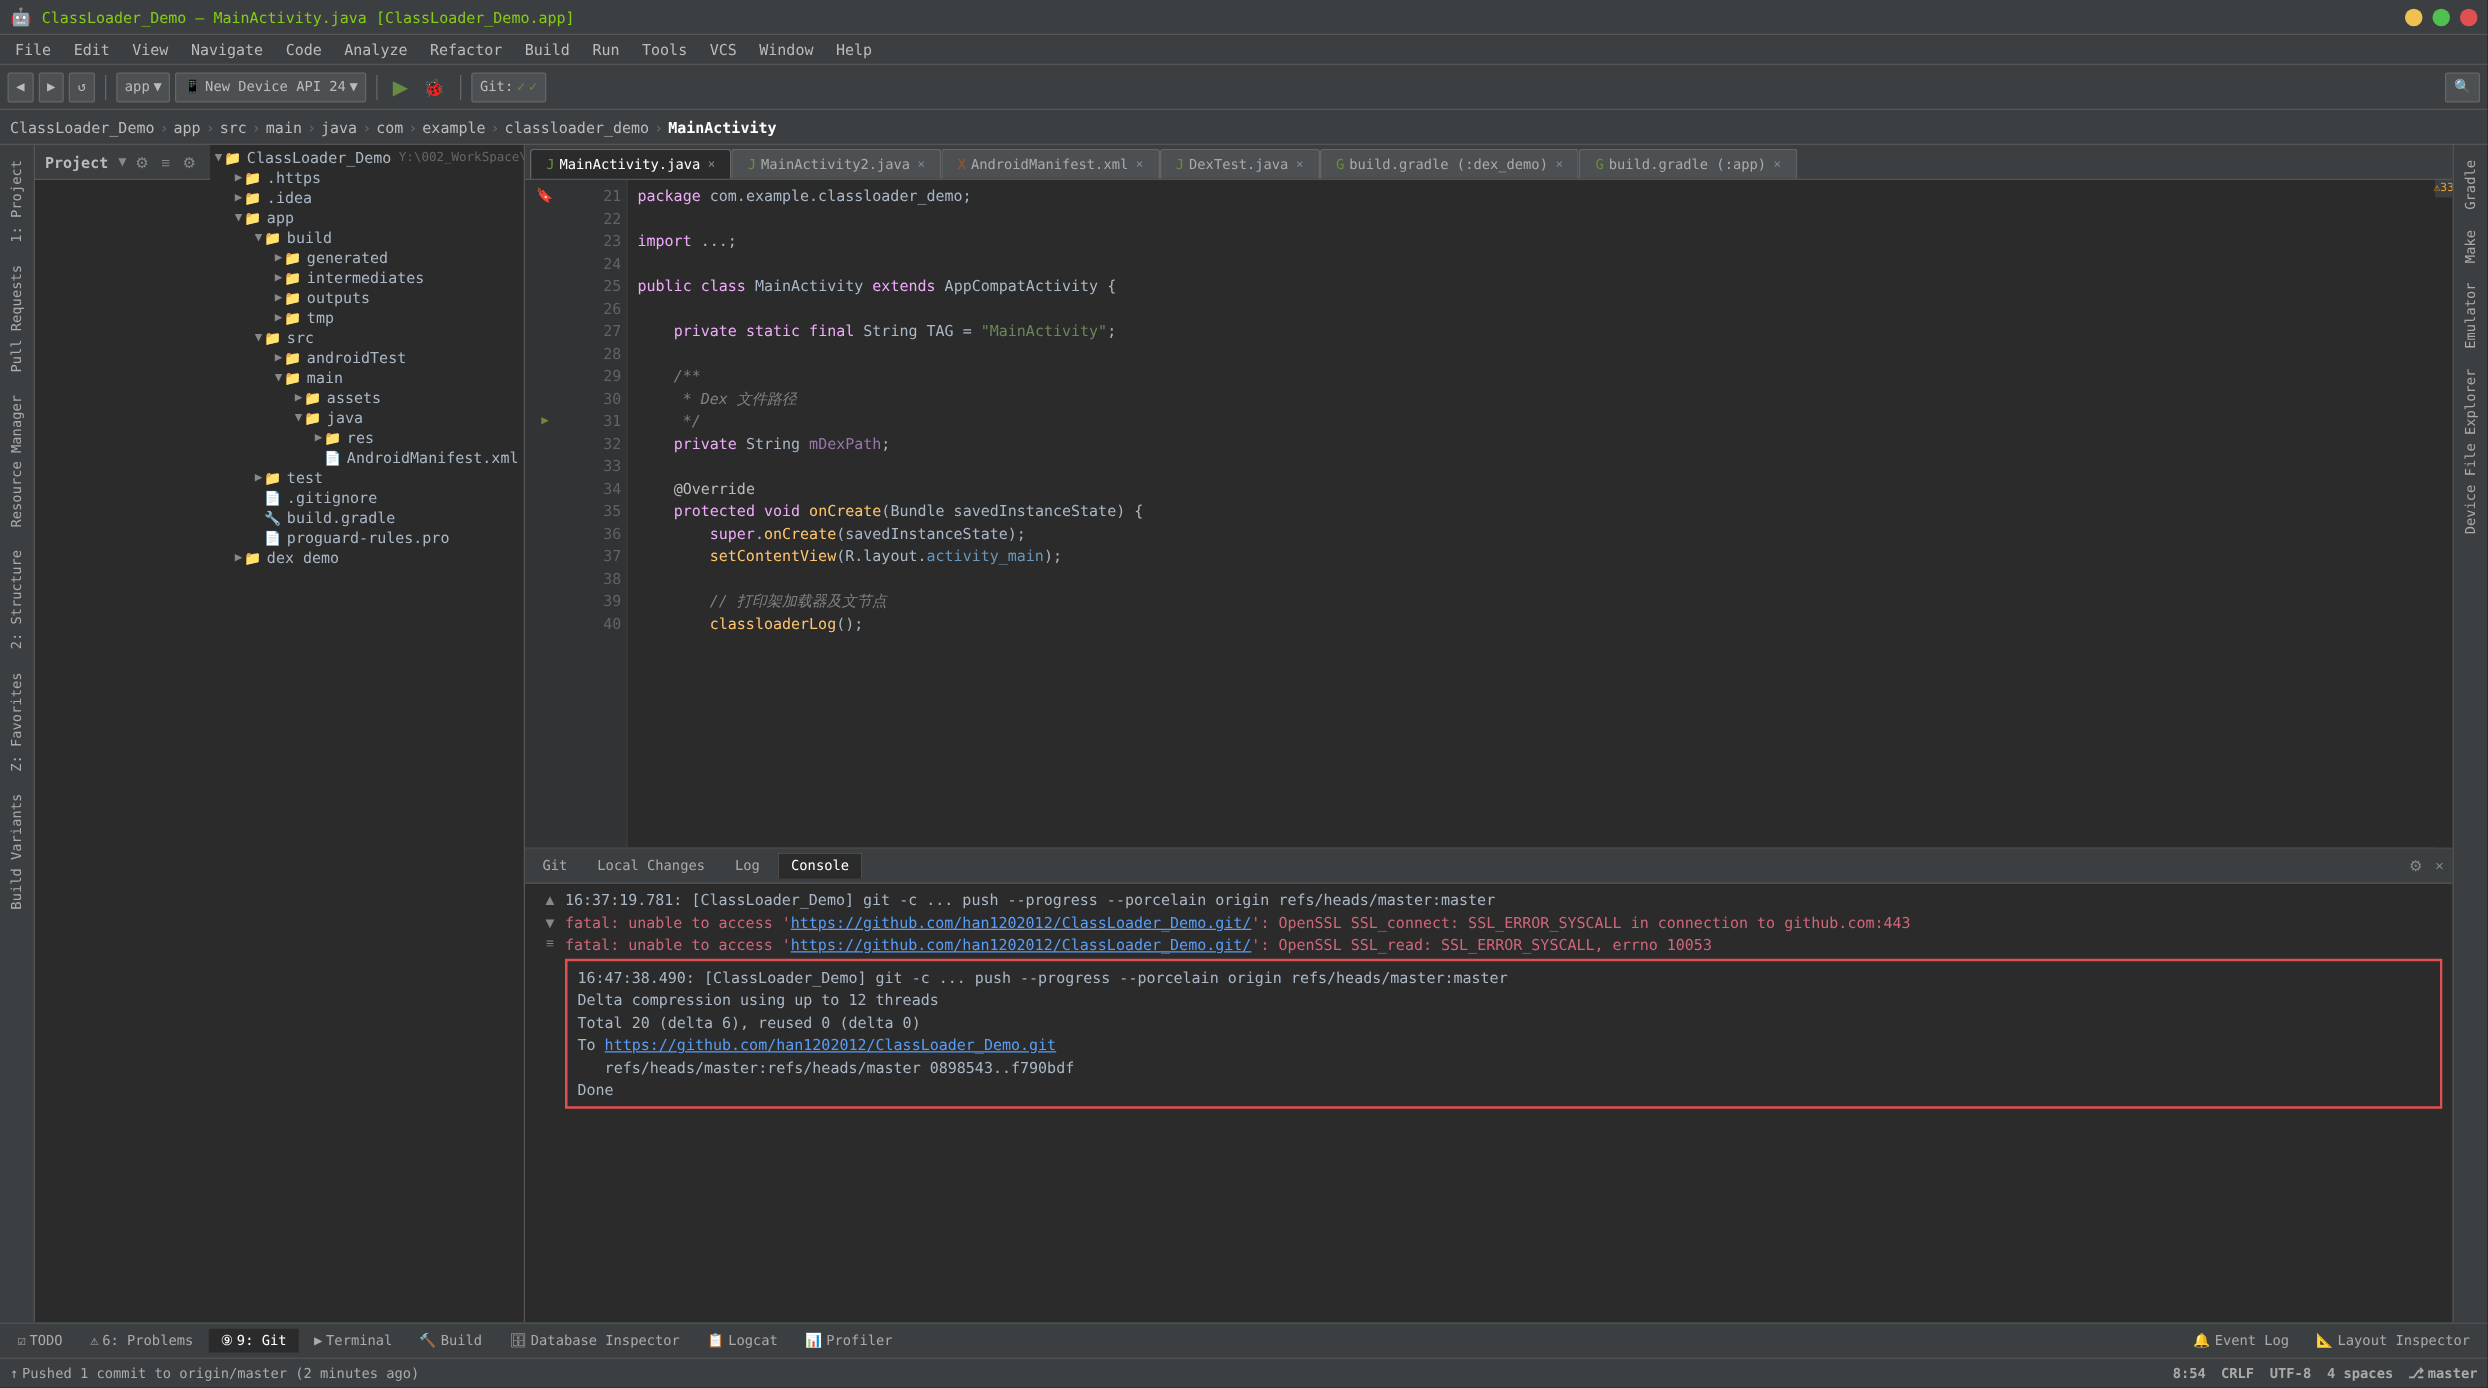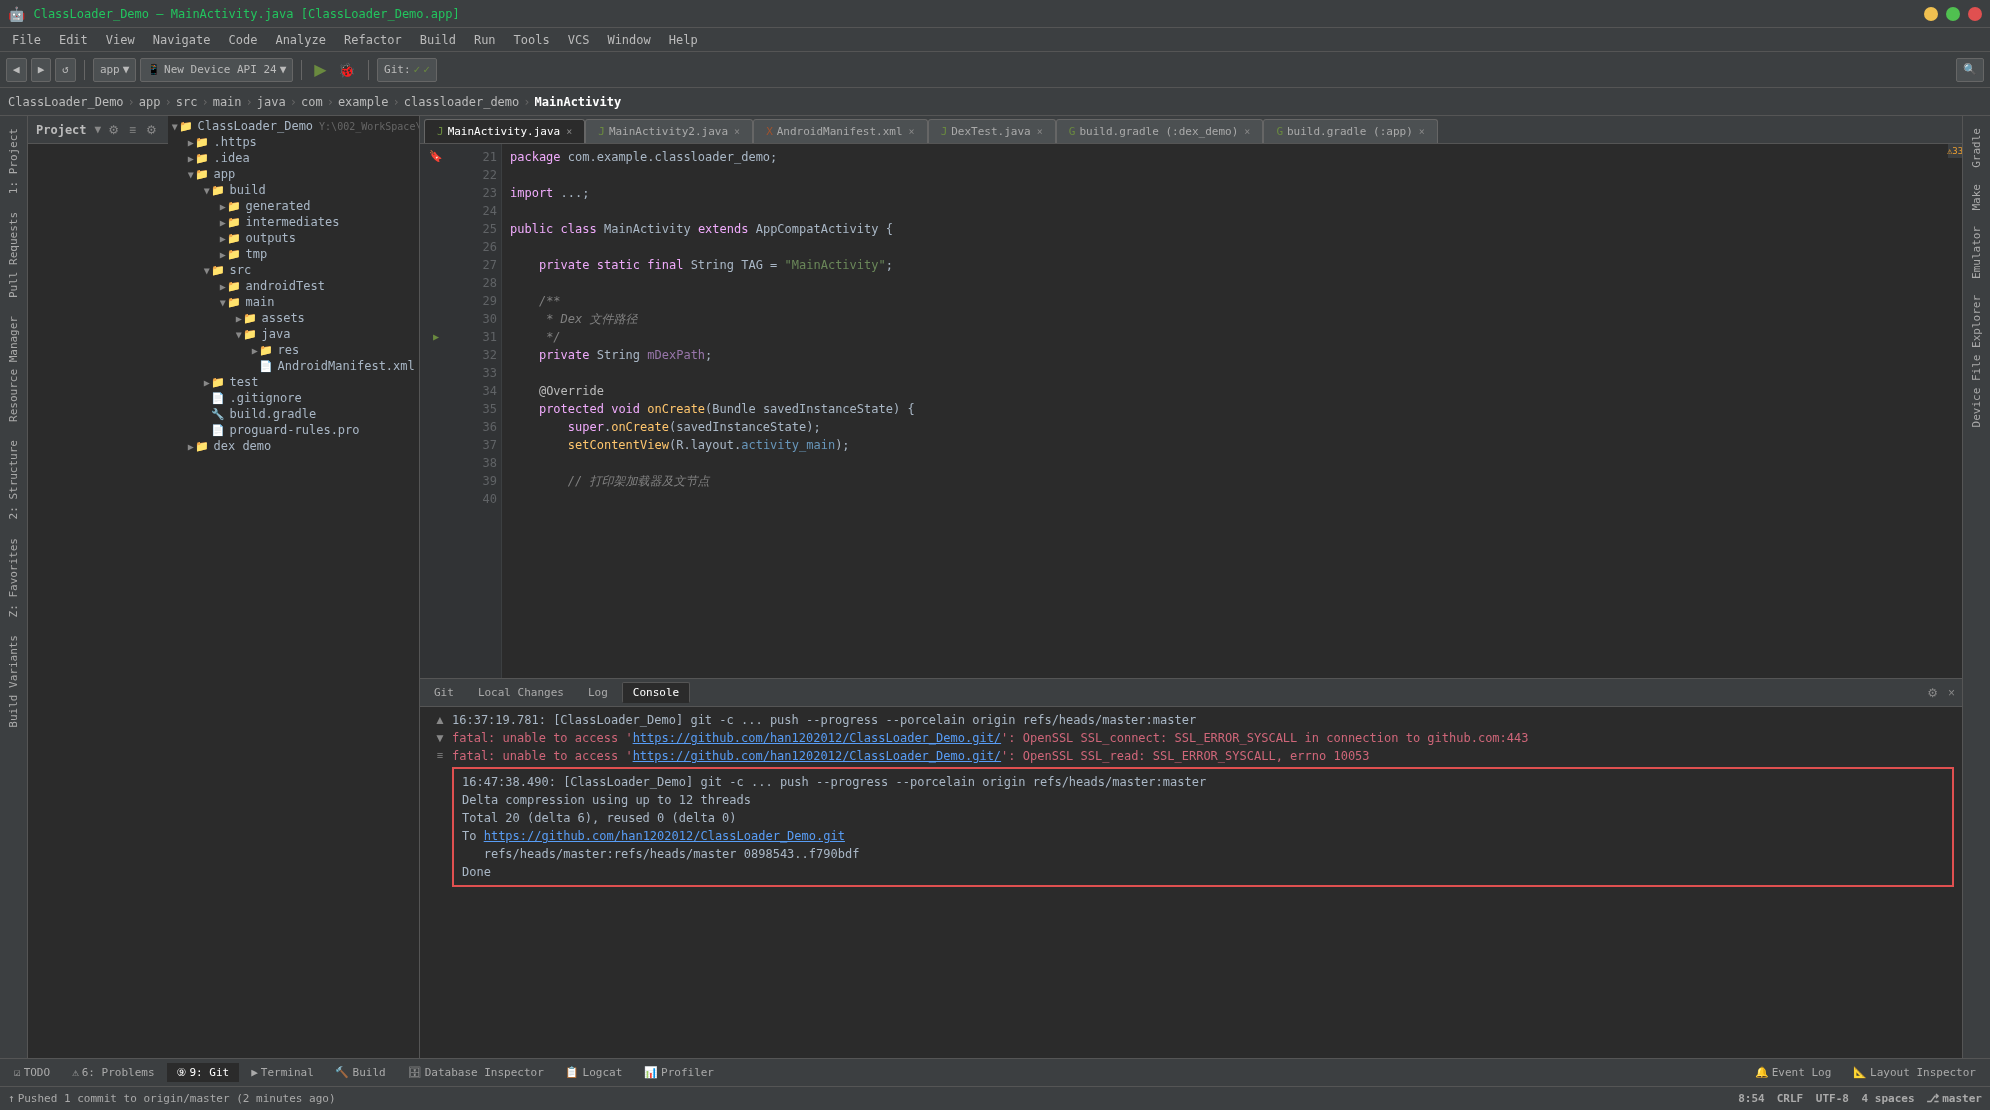--- a/index.html
+++ b/index.html
@@ -25,21 +25,21 @@
       padding: 0 8px;
       border-bottom: 1px solid #555;
       flex-shrink: 0;
     }
     .title-bar-left {
       display: flex;
       align-items: center;
       gap: 8px;
     }
     .title-bar-title {
-      color: #22c55e;
+      color: #84cc16;
       font-size: 12px;
     }
     .title-bar-controls {
       display: flex;
       gap: 8px;
     }
     .title-btn {
       width: 14px;
       height: 14px;
       border-radius: 50%;
@@ -744,20 +744,21 @@
         <div class="code-line">    <span class="comment"> * Dex 文件路径</span></div>
         <div class="code-line">    <span class="comment"> */</span></div>
         <div class="code-line">    <span class="kw">private</span> String <span class="var-color">mDexPath</span>;</div>
         <div class="code-line">&nbsp;</div>
         <div class="code-line">    <span class="annotation">@Override</span></div>
         <div class="code-line">    <span class="kw">protected void</span> <span class="method">onCreate</span>(Bundle savedInstanceState) {</div>
         <div class="code-line">        <span class="kw">super</span>.<span class="method">onCreate</span>(savedInstanceState);</div>
         <div class="code-line">        <span class="method">setContentView</span>(R.layout.<span style="color:#6897bb;">activity_main</span>);</div>
         <div class="code-line">&nbsp;</div>
         <div class="code-line">        <span class="comment">// 打印架加载器及文节点</span></div>
+        <div class="code-line">        <span class="method">classloaderLog</span>();</div>
       </div>
 
       <div style="width:14px; background:#2b2b2b; flex-shrink:0; position:relative;">
         <div style="position:absolute; top:0; right:0; background:#3c3f41; width:14px; padding:2px; display:flex; align-items:center; justify-content:center;text-align:right;">
           <span style="color:#f0a030; font-size:9px;">⚠33</span>
         </div>
       </div>
     </div>
 
     <div class="bottom-panel">

